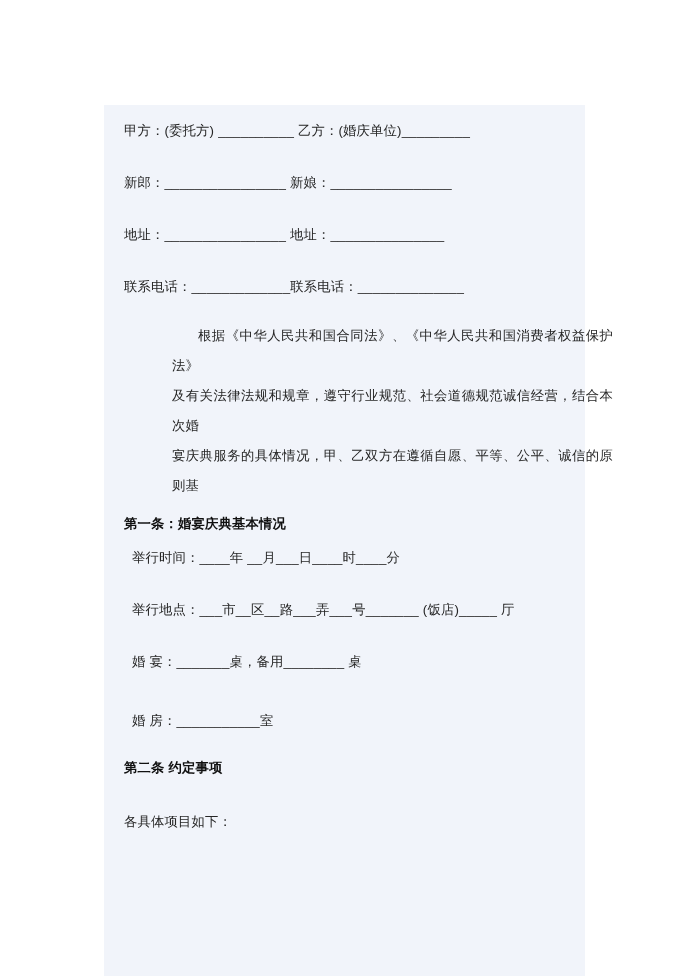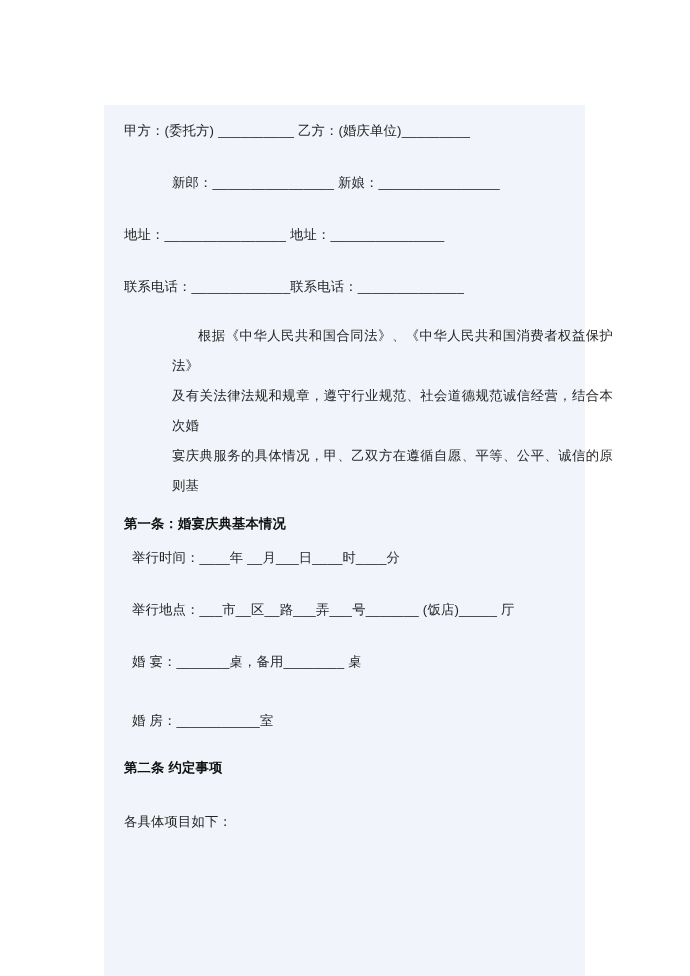--- a/index.html
+++ b/index.html
@@ -77,21 +77,21 @@
 </style>
 </head>
 <body>
 
 <div class="page">
 
   <div class="content-block">
 
     <div class="line field-line" style="top:16px;">甲方：(委托方) __________ 乙方：(婚庆单位)_________</div>
 
-    <div class="line field-line" style="top:68px;margin-left:48px;">新郎：________________ 新娘：________________</div>
+    <div class="line field-line" style="top:68px;">新郎：________________ 新娘：________________</div>
 
     <div class="line field-line" style="top:120px;">地址：________________ 地址：_______________</div>
 
     <div class="line field-line" style="top:172px;">联系电话：_____________联系电话：______________</div>
 
     <div class="para" style="top:216px;">
       <div class="para-line" style="text-indent:26px;">根据《中华人民共和国合同法》、《中华人民共和国消费者权益保护法》</div>
       <div class="para-line">及有关法律法规和规章，遵守行业规范、社会道德规范诚信经营，结合本次婚</div>
       <div class="para-line">宴庆典服务的具体情况，甲、乙双方在遵循自愿、平等、公平、诚信的原则基</div>
     </div>

